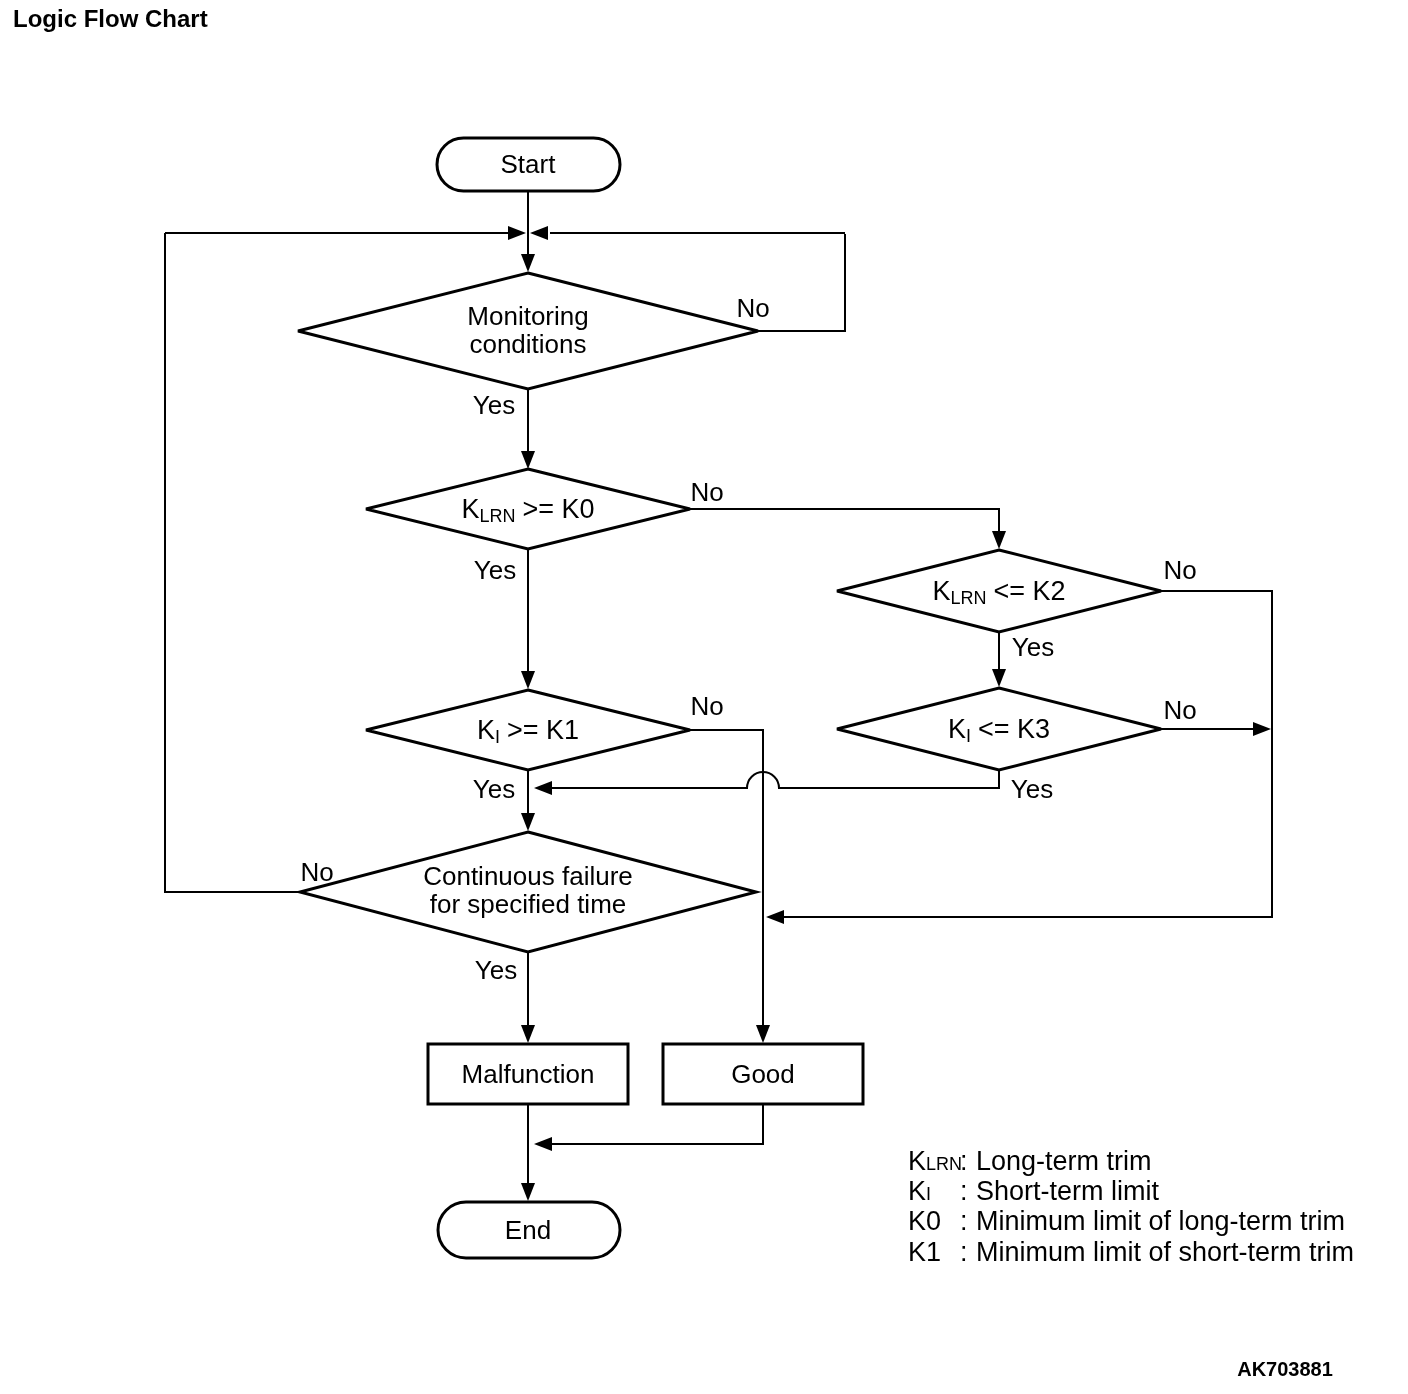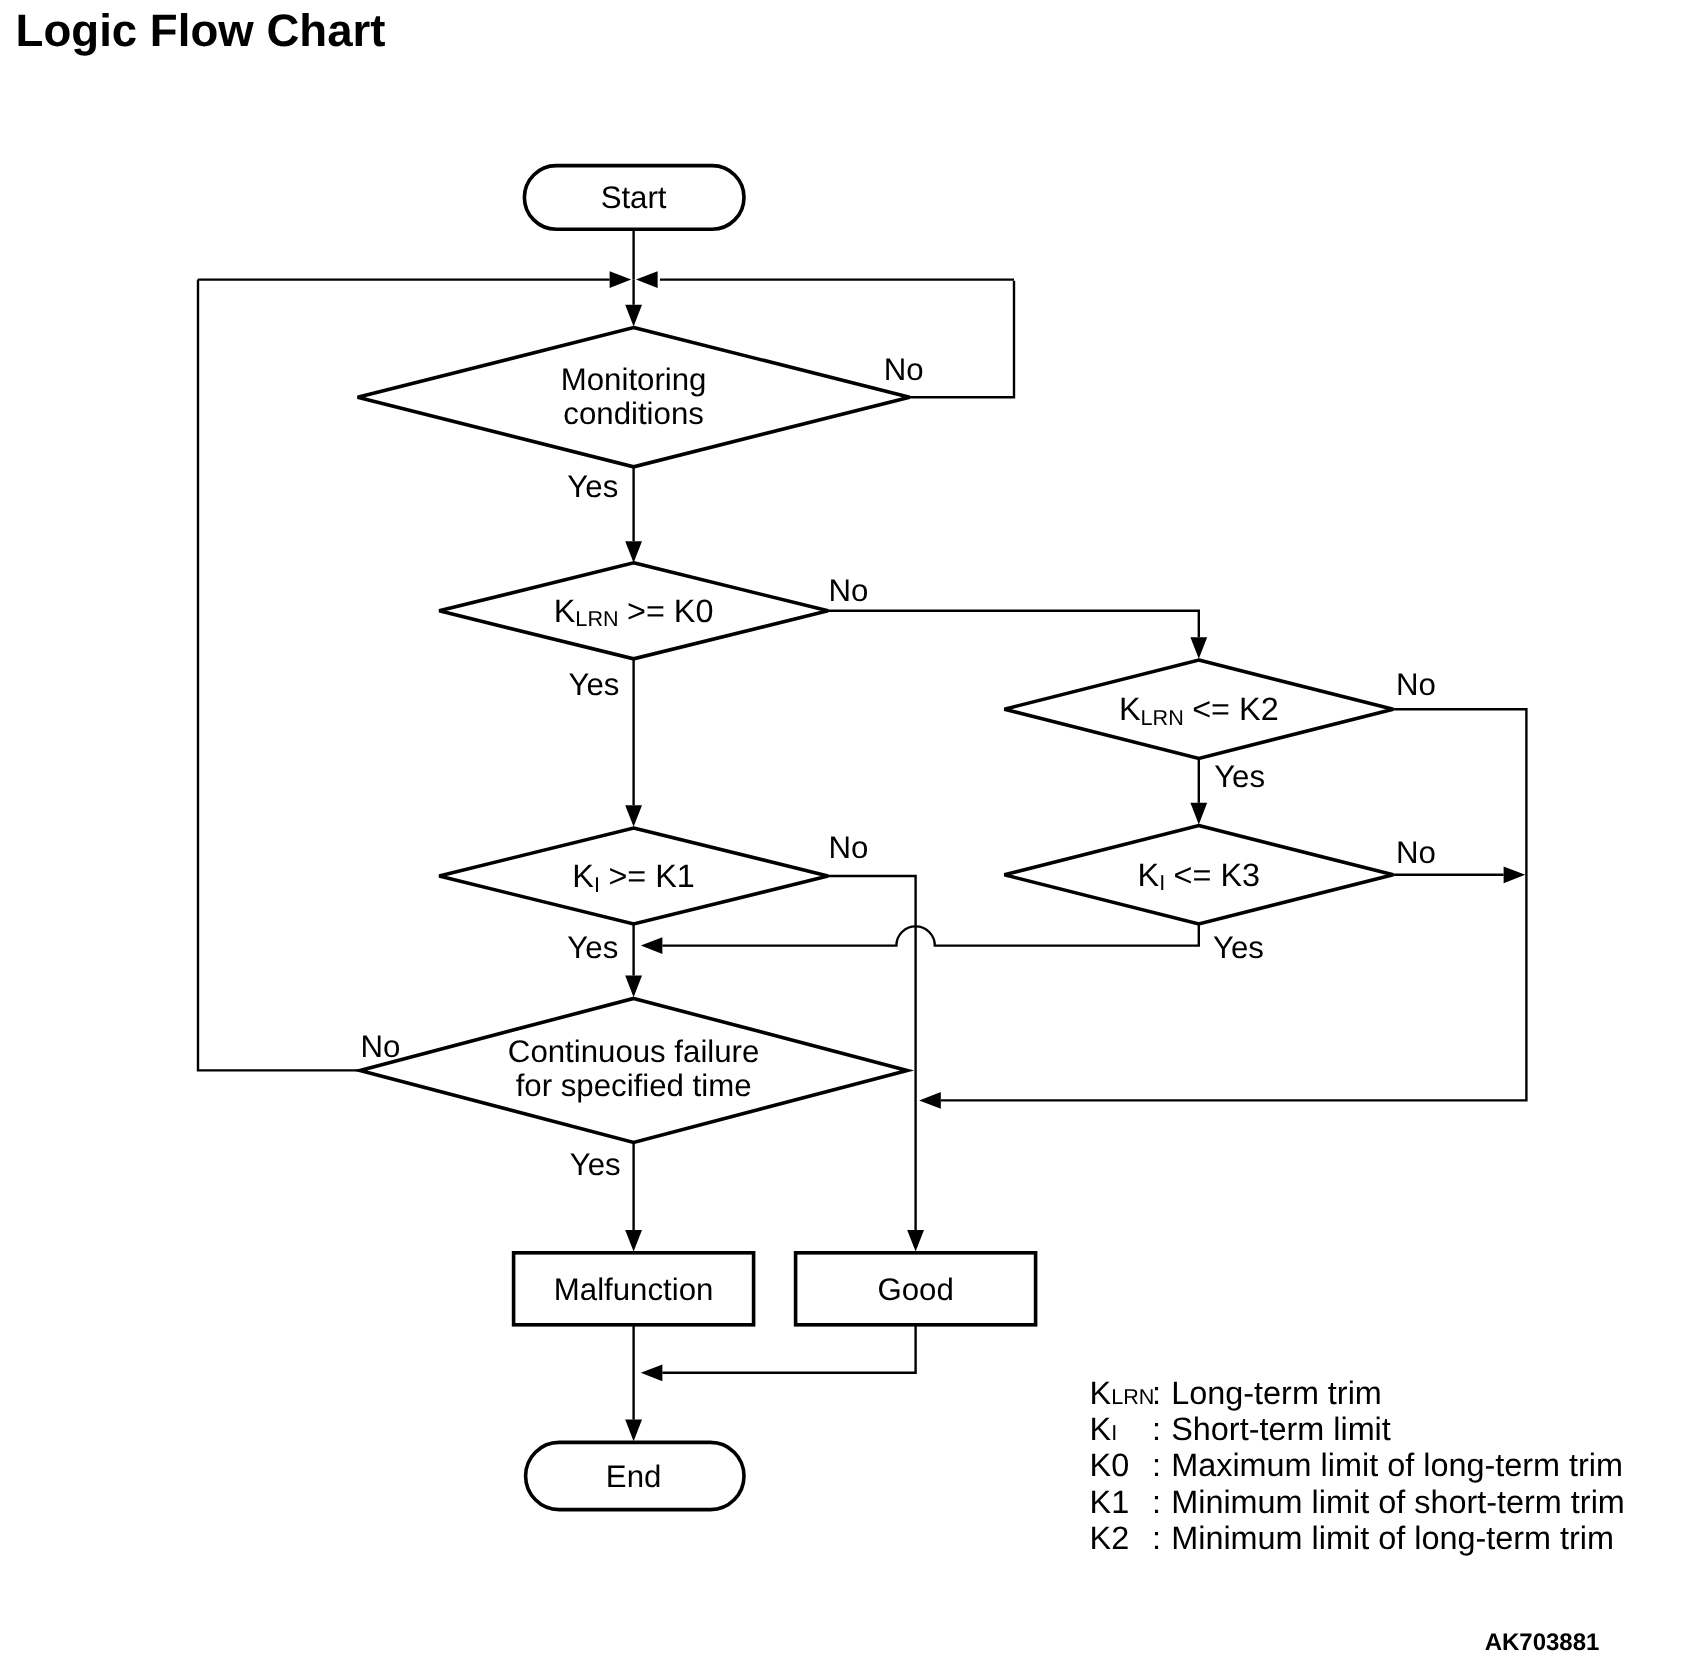--- a/index.html
+++ b/index.html
@@ -3,21 +3,21 @@
 <meta charset="utf-8">
 <style>
   html,body { margin:0; padding:0; }
   body {
     width:1408px; height:1394px; background:#ffffff; position:relative;
     font-family:"Liberation Sans","DejaVu Sans",sans-serif; color:#000;
     overflow:hidden;
   }
   .page-title {
     position:absolute; left:13px; top:5px;
-    font-size:38px; font-weight:bold;
+    font-size:24px; font-weight:bold;
   }
   svg.flow { position:absolute; left:0; top:0; }
   svg text {
     font-family:"Liberation Sans","DejaVu Sans",sans-serif;
     fill:#000;
   }
   .shape { fill:#ffffff; stroke:#000; stroke-width:3; }
   .edge  { fill:none; stroke:#000; stroke-width:2; }
   .ah    { fill:#000; stroke:none; }
   .nt    { font-size:26px; text-anchor:middle; }
@@ -155,23 +155,20 @@
 </svg>
 
 <div class="legend">
   <div class="legend-row">
     <span class="legend-sym"><span>K</span><span class="sub">LRN</span></span><span class="legend-colon">:</span><span class="legend-desc">Long-term trim</span>
   </div>
   <div class="legend-row">
     <span class="legend-sym"><span>K</span><span class="sub">I</span></span><span class="legend-colon">:</span><span class="legend-desc">Short-term limit</span>
   </div>
   <div class="legend-row">
-    <span class="legend-sym"><span>K0</span><span class="sub"></span></span><span class="legend-colon">:</span><span class="legend-desc">Maximum limit of long-term trim</span>
+    <span class="legend-sym"><span>K0</span><span class="sub"></span></span><span class="legend-colon">:</span><span class="legend-desc">Minimum limit of long-term trim</span>
   </div>
   <div class="legend-row">
     <span class="legend-sym"><span>K1</span><span class="sub"></span></span><span class="legend-colon">:</span><span class="legend-desc">Minimum limit of short-term trim</span>
-  </div>
-  <div class="legend-row">
-    <span class="legend-sym"><span>K2</span><span class="sub"></span></span><span class="legend-colon">:</span><span class="legend-desc">Minimum limit of long-term trim</span>
   </div>
 </div>
 
 <div class="figure-code">AK703881</div>
 
 </body></html>

